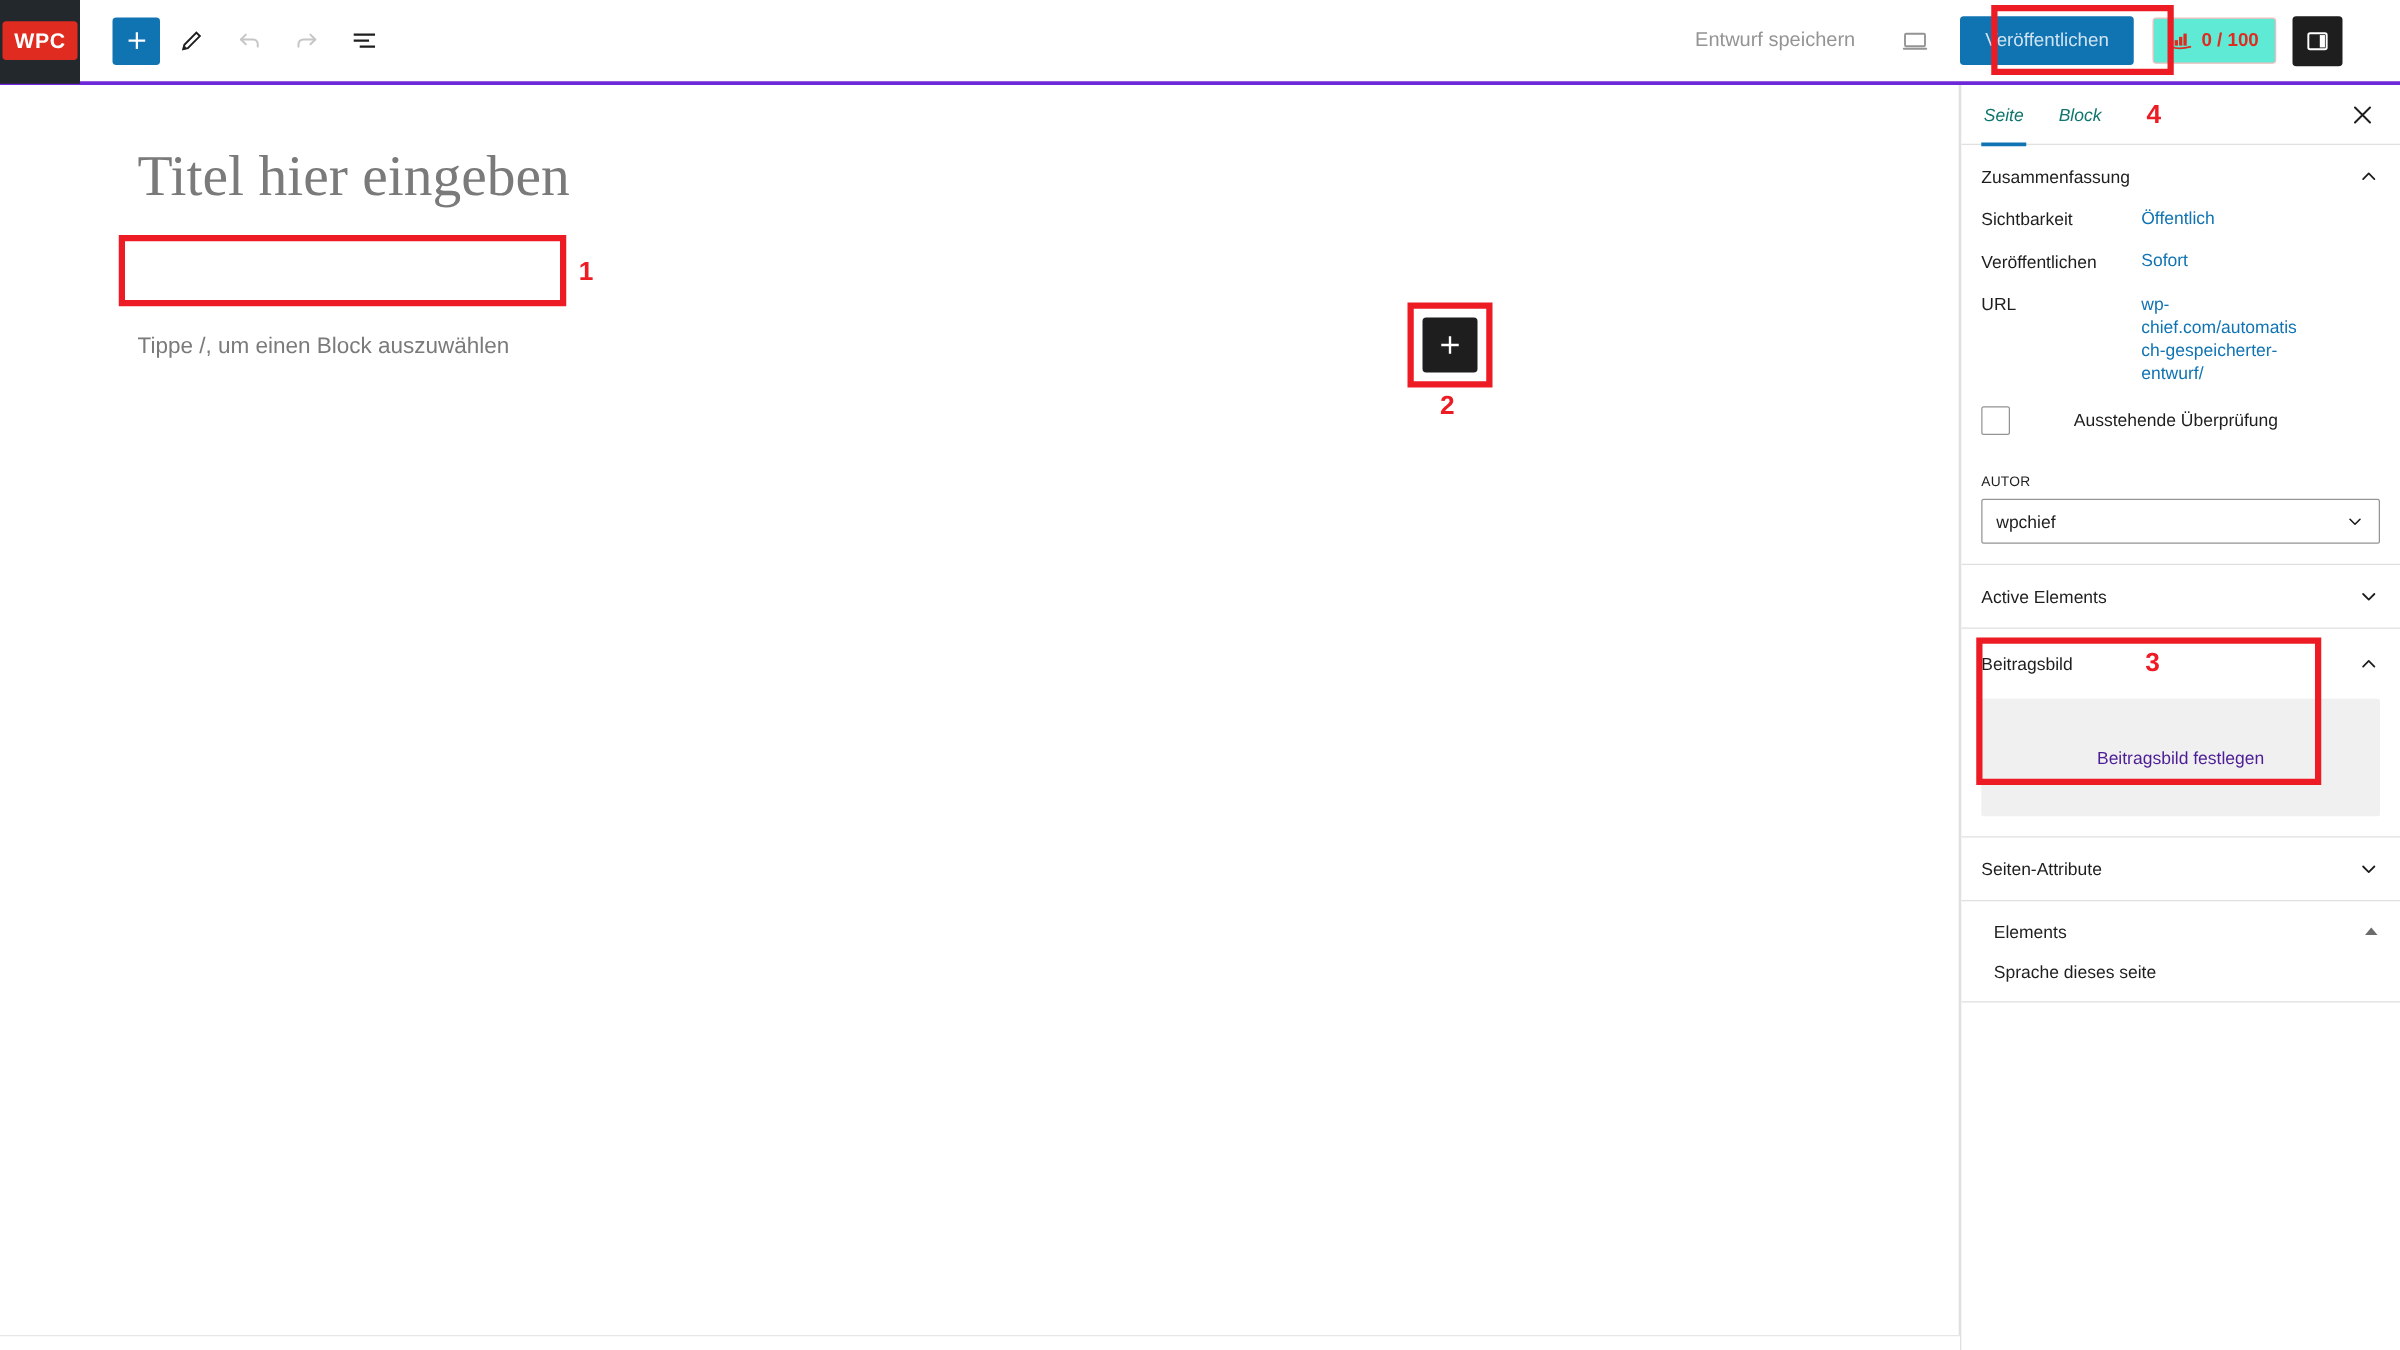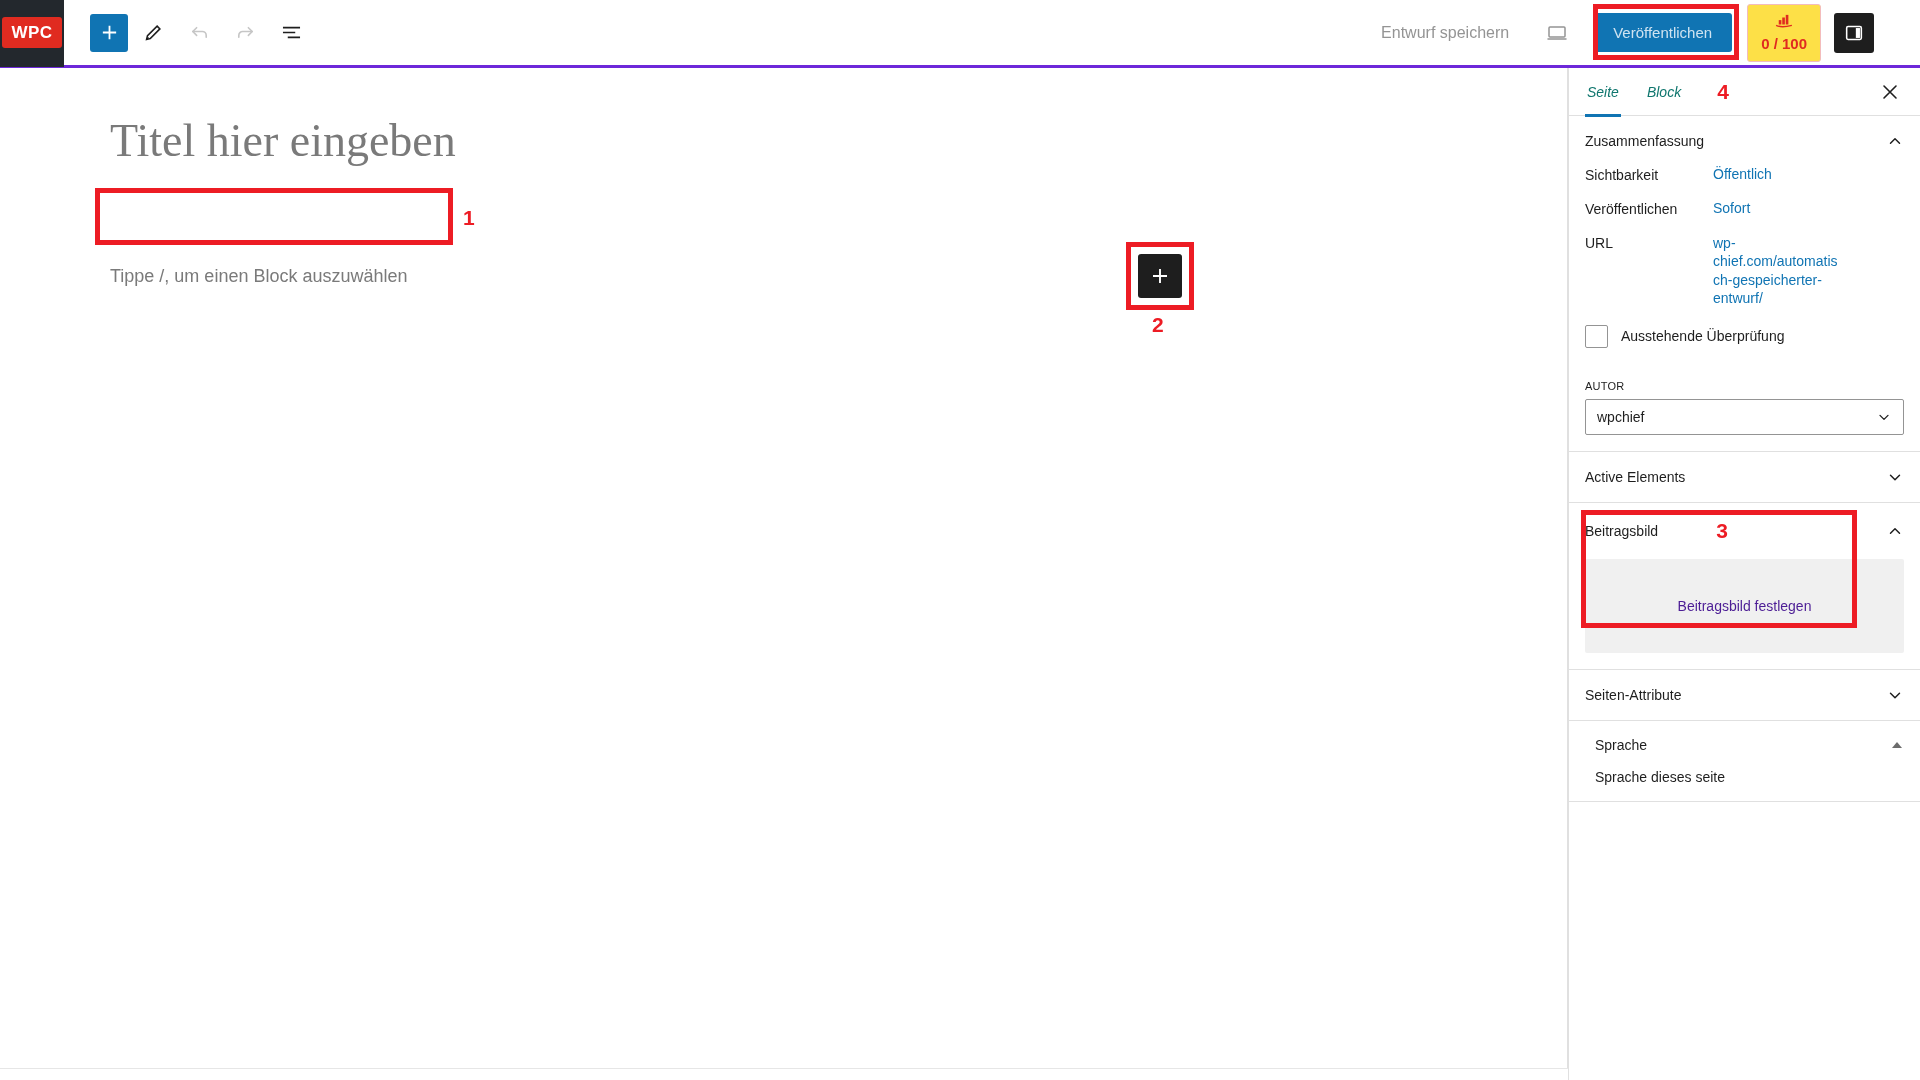--- a/index.html
+++ b/index.html
@@ -52,23 +52,23 @@
     margin-left: 14px; margin-right: 8px;
   }
   .publish-wrap { position: relative; padding: 0 6px; }
   .publish-btn {
     background: #1074b3; color: #cfe3f1; border: none;
     font-size: 15px; padding: 11px 20px; border-radius: 3px; cursor: pointer;
     white-space: nowrap;
   }
   .seo-badge {
     display: flex; align-items: center; gap: 7px;
-    background: #fde047; border: 1px solid #f3bcbc; color: #e02b20;
+    background: #5eead4; border: 1px solid #f3bcbc; color: #e02b20;
     font-size: 15px; font-weight: bold; border-radius: 3px;
-    padding: 9px 13px; margin-left: 9px; cursor: pointer; white-space: nowrap; flex-direction: column;
+    padding: 9px 13px; margin-left: 9px; cursor: pointer; white-space: nowrap;
   }
   .sidebar-toggle {
     width: 40px; height: 40px; background: #1e1e1e; border-radius: 3px;
     display: flex; align-items: center; justify-content: center;
     margin-left: 13px; cursor: pointer;
   }
   .kebab-btn {
     width: 40px; height: 44px; display: flex; align-items: center;
     justify-content: center; background: none; border: none; cursor: pointer;
     margin-left: 6px;
@@ -143,21 +143,21 @@
   .panel-body { padding: 0 16px 16px 16px; }
   .row { display: flex; align-items: flex-start; margin-bottom: 17px; }
   .row-label { flex: 0 0 128px; font-size: 14px; color: #1e1e1e; padding-top: 1px; }
   .row-value { font-size: 14px; color: #1074b3; cursor: pointer; }
   .row-value.url { width: 128px; word-break: break-word; line-height: 1.32; }
   .cb-row { display: flex; align-items: center; gap: 13px; margin-top: 4px; }
   .checkbox {
     width: 23px; height: 23px; border: 1px solid #949494; border-radius: 2px;
     background: #fff; flex: 0 0 23px; cursor: pointer;
   }
-  .cb-label { font-size: 14px; color: #1e1e1e; }
+  .cb-label { font-size: 14px; color: #1e1e1e; margin-left: 38px; }
   .field-label {
     font-size: 11px; letter-spacing: 0.2px; color: #1e1e1e;
     text-transform: uppercase; margin: 32px 0 7px 0; display: block;
   }
   .select-box {
     width: 100%; height: 36px; border: 1px solid #949494; border-radius: 2px;
     display: flex; align-items: center; justify-content: space-between;
     padding: 0 11px; font-size: 14px; color: #1e1e1e; cursor: pointer; background: #fff;
   }
   .featured-slot {
@@ -359,21 +359,21 @@
       <div class="panel-head">
         <span class="panel-title">Seiten-Attribute</span>
         <svg class="chev" width="18" height="18" viewBox="0 0 20 20">
           <path d="M5 8 L10 13 L15 8" fill="none" stroke="#1e1e1e" stroke-width="1.6" stroke-linecap="round" stroke-linejoin="round"></path>
         </svg>
       </div>
     </div>
 
     <div class="panel indent">
       <div class="panel-head">
-        <span class="panel-title">Sprache</span>
+        <span class="panel-title">Elements</span>
         <svg width="14" height="14" viewBox="0 0 14 14">
           <path d="M7 4 L12 10 L2 10 Z" fill="#6c6c6c"></path>
         </svg>
       </div>
       <div class="sub-item">Sprache dieses seite</div>
     </div>
 
     <div class="anno-box" style="left:12px; top:442px; width:276px; height:118px;"></div>
   </div>
 

